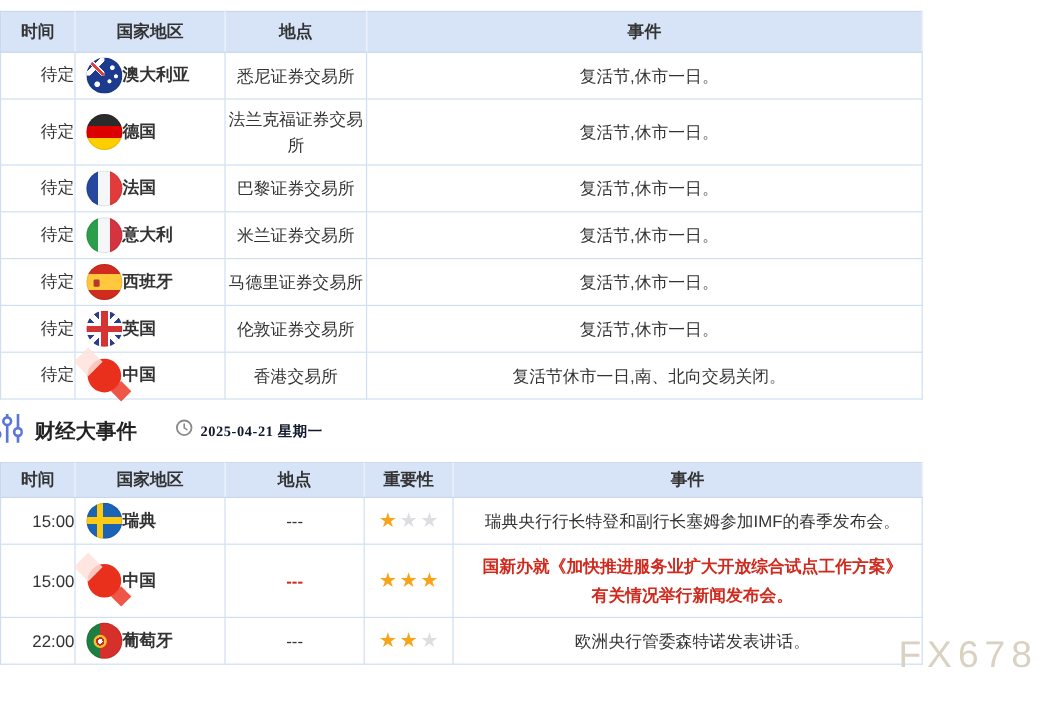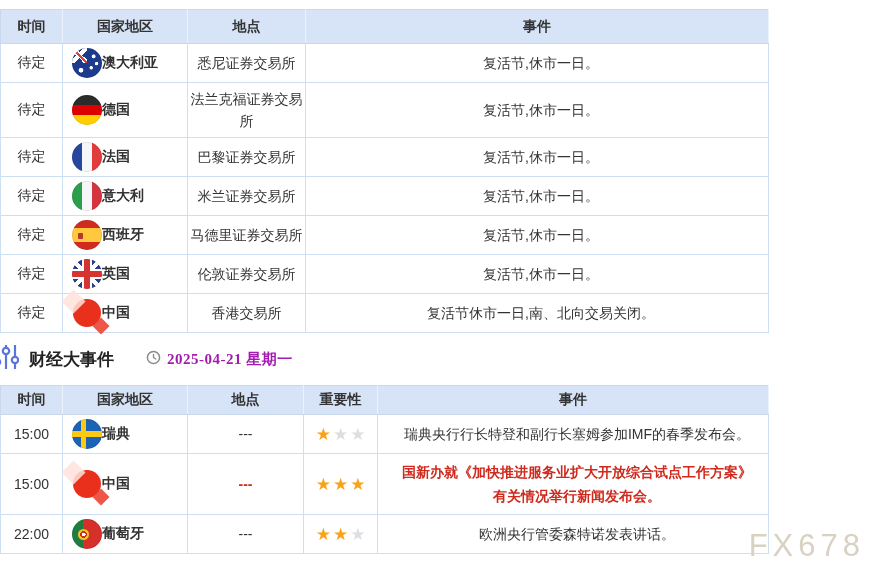--- a/index.html
+++ b/index.html
@@ -5,38 +5,38 @@
   html,body{margin:0;padding:0;background:#fff;}
   body{width:887px;height:586px;font-family:"Liberation Sans","DejaVu Sans",sans-serif;}
   .canvas{position:relative;width:887px;height:586px;overflow:hidden;background:#fff;}
 
   table.cal-table{border-collapse:collapse;table-layout:fixed;width:769px;}
   .t1{margin-top:9px;}
   th{background:#d7e4f8;color:#333;font-size:14px;font-weight:700;text-align:center;
      border:1px solid #c9d8ee;border-right:1px solid #ecf2fb;height:33px;padding:0;}
   .t2 th{height:28px;}
   td{border:1px solid #cfdff2;font-size:14px;color:#333;padding:0;background:#fff;vertical-align:middle;}
-  td.c-time{text-align:center;height:38px;}
+  td.c-time{text-align:right;height:38px;}
   .ci{display:flex;align-items:center;gap:0;padding-left:9px;}
   .country-name{font-weight:700;color:#333;}
   td.c-place{text-align:center;padding:5px 2px;line-height:22px;}
   td.c-event{padding:6px 10px 6px 18px;line-height:24px;text-align:center;}
   td.c-imp{text-align:center;}
   .star{font-style:normal;font-size:17px;color:#dcdee2;margin:0 1px;}
   .star::before{content:"★";}
   .stars[data-stars="1"] .star:nth-child(-n+1),
   .stars[data-stars="2"] .star:nth-child(-n+2),
   .stars[data-stars="3"] .star:nth-child(-n+3){color:#f9a31a;}
   tr[data-em="red"] td.c-place, tr[data-em="red"] td.c-event{color:#cf2a1d;font-weight:700;}
 
   .section{height:52px;display:flex;align-items:center;gap:10px;font-family:Liberation Serif, serif;}
   .section-icon{margin-left:-7px;flex:0 0 auto;}
   .section-title{font-size:17px;font-weight:700;color:#222;}
   .date-wrap{display:flex;align-items:center;gap:6px;margin-left:22px;}
-  .section-date{font-size:15px;font-weight:700;color:#a21caf;letter-spacing:.5px;}
+  .section-date{font-size:12px;font-weight:700;color:#0f172a;letter-spacing:.5px;}
 
   .watermark{position:absolute;right:22px;top:528px;font-size:31px;color:#d9d2c2;
              letter-spacing:5px;font-weight:400;pointer-events:none;}
 
   
   .flag{position:relative;width:30px;height:30px;border-radius:50%;flex:0 0 30px;overflow:hidden;
         box-shadow:inset 0 0 0 1px rgba(0,0,0,.08);}
   .flag-extra{display:none;}
   .flag[data-flag="germany"]{background:linear-gradient(180deg,#2b2b2b 0 33%,#dd0000 33% 66%,#ffce00 66%);}
   .flag[data-flag="france"]{background:linear-gradient(90deg,#27479e 0 33%,#f4f6f8 33% 66%,#e23b3b 66%);}

